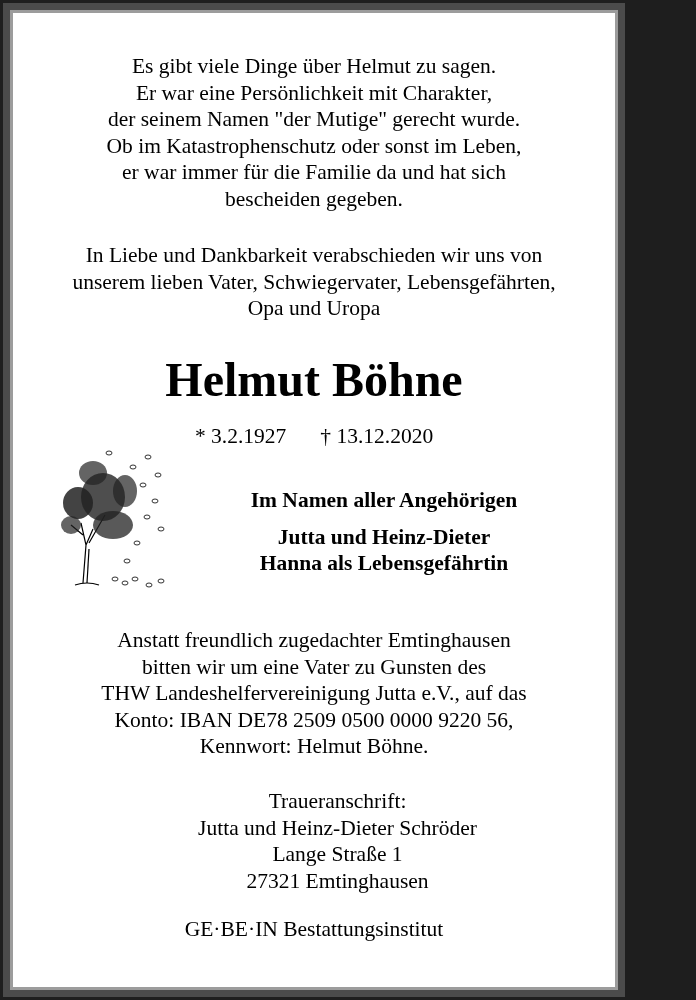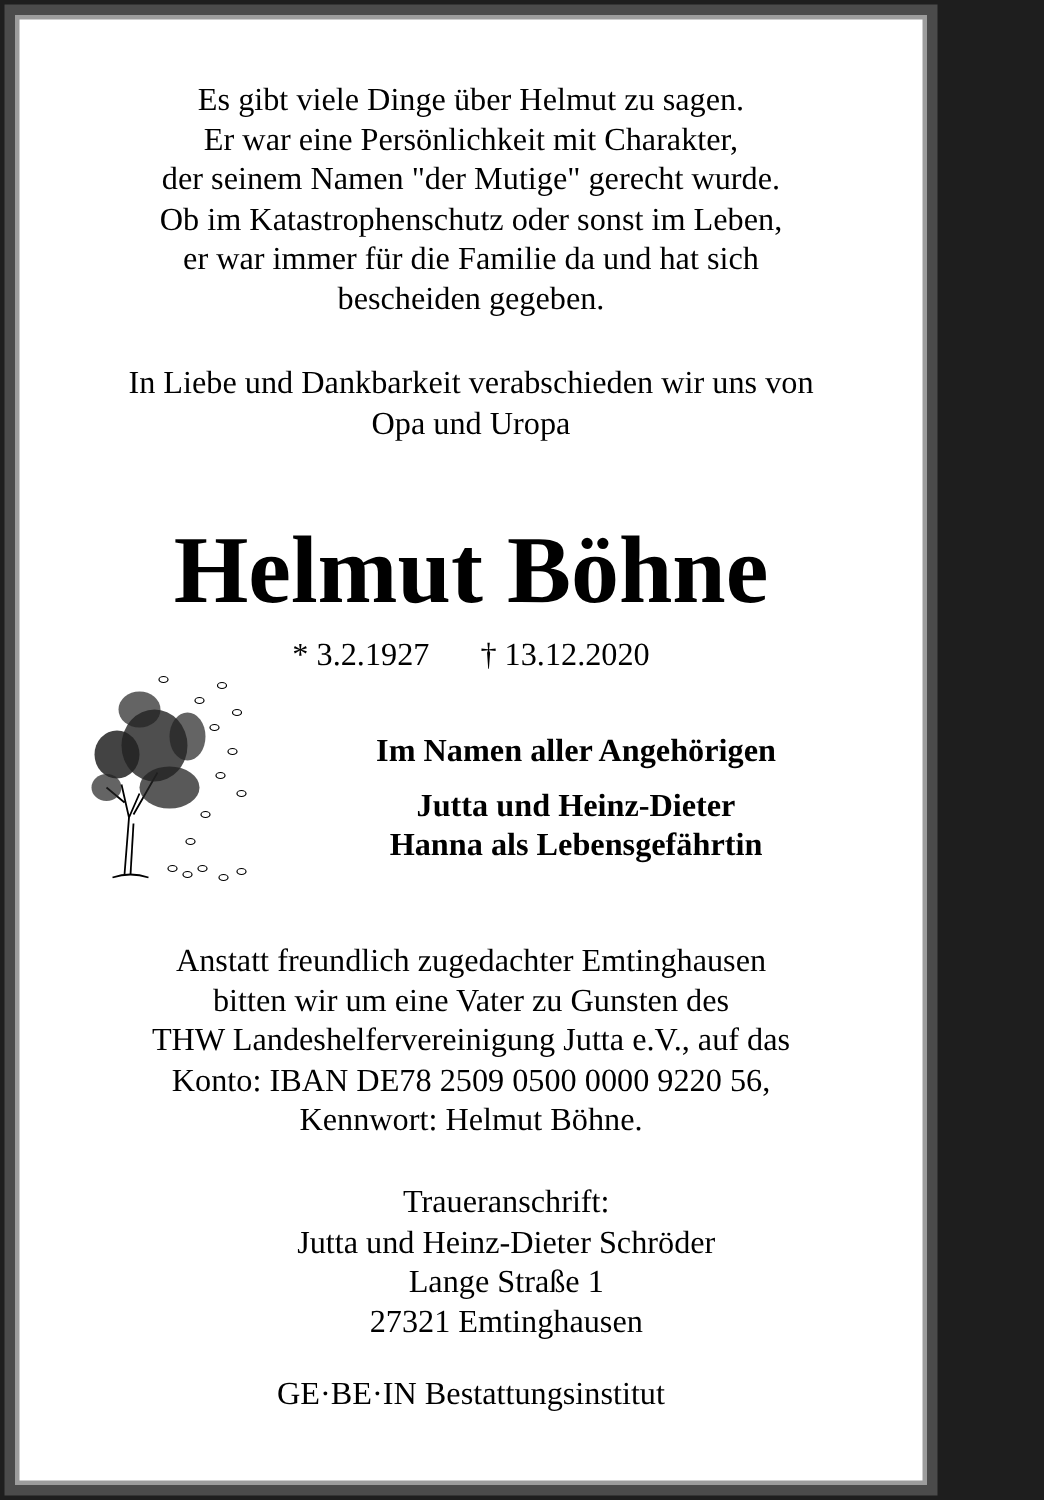--- a/index.html
+++ b/index.html
@@ -2,21 +2,21 @@
 <html><head>
 <meta charset="utf-8">
 <style>
   html, body { margin: 0; padding: 0; }
   body { width: 696px; height: 1000px; background: #1e1e1e; font-family: "Liberation Serif", "DejaVu Serif", serif; color: #000; }
   .frame-outer { position: absolute; left: 0; top: 0; width: 628px; height: 1000px; box-sizing: border-box; border: 3px solid #1e1e1e; background: #4b4b4b; }
   .frame-inner { position: absolute; left: 7px; top: 7px; right: 7px; bottom: 7px; background: #9c9c9c; }
   .paper { position: absolute; left: 3px; top: 3px; right: 3px; bottom: 3px; background: #fff; }
   .block { position: absolute; left: 0; right: 0; text-align: center; }
   .line { display: block; font-size: 21.5px; line-height: 26.5px; white-space: nowrap; }
-  .name { font-weight: bold; font-size: 64px; line-height: 70px; white-space: nowrap; }
+  .name { font-weight: bold; font-size: 48px; line-height: 70px; white-space: nowrap; }
   .dates { font-size: 21.5px; line-height: 26px; white-space: nowrap; }
   .dates span { display: inline-block; }
   .gap { display: inline-block; width: 34px; }
   .bold { font-weight: bold; }
   .tree { position: absolute; left: 40px; top: 432px; width: 118px; height: 144px; }
 </style>
 </head>
 <body>
 
 <div class="frame-outer">
@@ -27,20 +27,21 @@
         <span class="line">Es gibt viele Dinge über Helmut zu sagen.</span>
         <span class="line">Er war eine Persönlichkeit mit Charakter,</span>
         <span class="line">der seinem Namen "der Mutige" gerecht wurde.</span>
         <span class="line">Ob im Katastrophenschutz oder sonst im Leben,</span>
         <span class="line">er war immer für die Familie da und hat sich</span>
         <span class="line">bescheiden gegeben.</span>
       </div>
 
       <div class="block" style="top:229px;">
         <span class="line">In Liebe und Dankbarkeit verabschieden wir uns von</span>
+        <span class="line">unserem lieben Vater, Schwiegervater, Lebensgefährten,</span>
         <span class="line">Opa und Uropa</span>
       </div>
 
       <div class="block name" style="top:332px;">Helmut Böhne</div>
 
       <div class="block dates" style="top:410px;">
         <span>* 3.2.1927</span><span class="gap"></span><span>† 13.12.2020</span>
       </div>
 
       <svg class="tree" viewBox="0 0 118 144">

